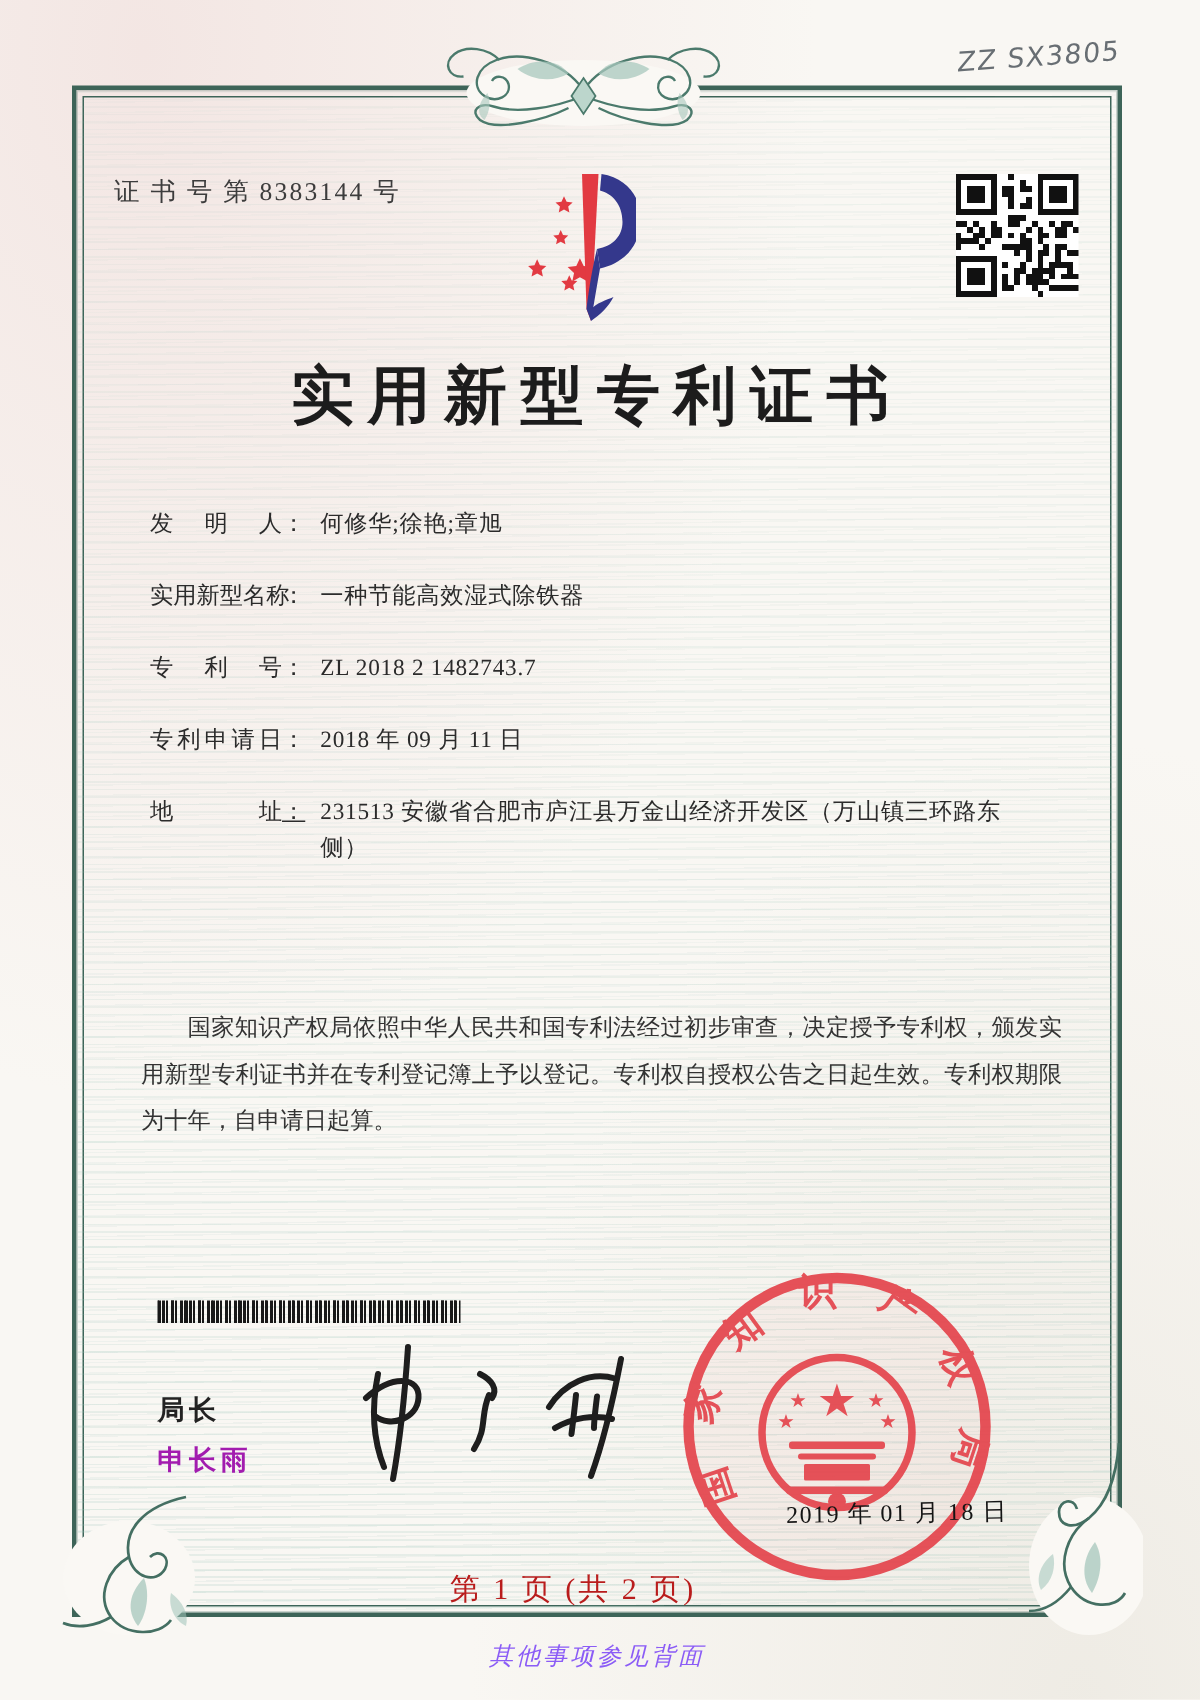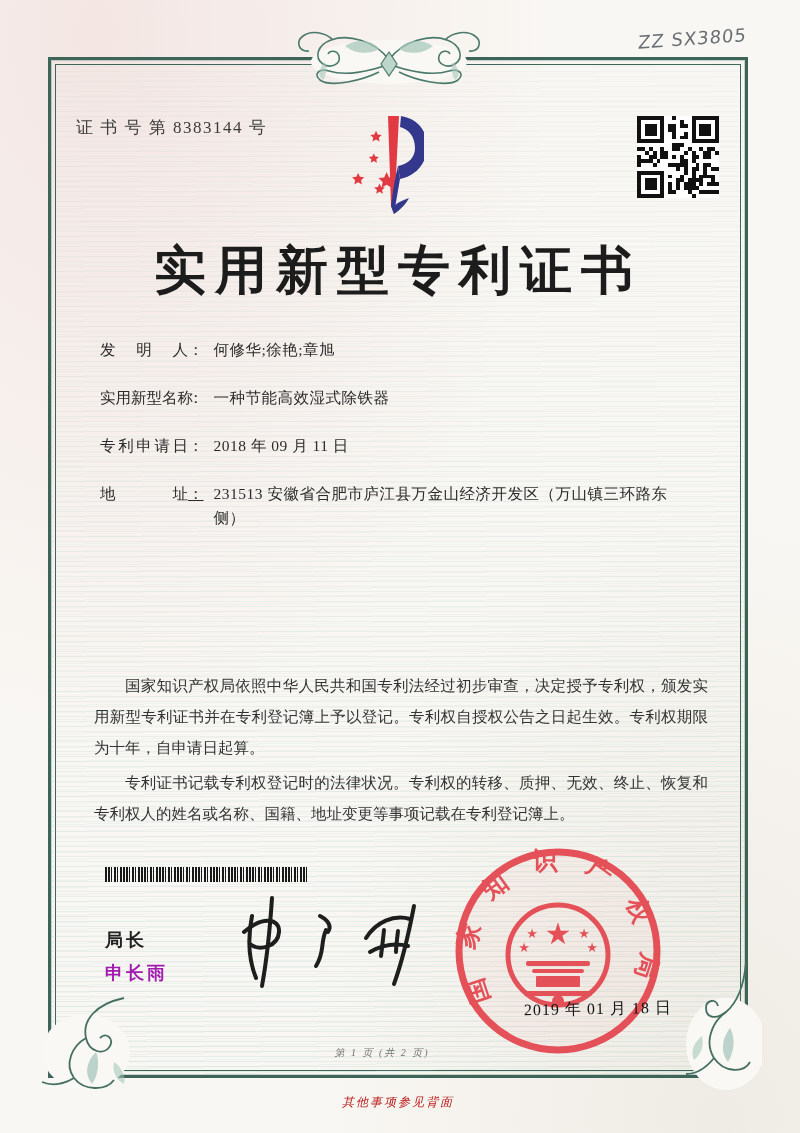--- a/index.html
+++ b/index.html
@@ -41,21 +41,21 @@
     left:638px; top:26px; width:160px;
     font-family:"DejaVu Sans",sans-serif;
     font-size:18px; letter-spacing:1px; color:#686e73;
     transform:rotate(-4deg) skewX(-8deg);
   }
   .cert-no {
     left:76px; top:116px; font-size:17px; letter-spacing:1.5px; color:#3c3c3c;
   }
   .title {
     left:48px; top:236px; width:700px; text-align:center;
-    font-size:52px; font-weight:700; letter-spacing:9px; color:#1c1c1c;
+    font-size:42px; font-weight:700; letter-spacing:9px; color:#1c1c1c;
   }
 
   
   .fields { left:100px; top:338px; width:580px; font-size:15.5px; color:#2b2b2b; }
   .frow { line-height:24px; margin-bottom:24px; white-space:nowrap; }
   .frow.addr { white-space:normal;text-decoration:underline; }
   .flabel {
     display:inline-block; width:88px;
     text-align:justify; text-align-last:justify;
     vertical-align:top;
@@ -81,23 +81,23 @@
               font-weight:700; font-size:18px; letter-spacing:3px; color:#222; }
   .sig-name { left:105px; top:961px; font-family:"Liberation Sans","DejaVu Sans",sans-serif;
               font-weight:700; font-size:18px; letter-spacing:3px; color:#a21caf; }
   .signature-svg { left:222px; top:886px; }
 
   .seal-wrap { left:450px; top:843px; width:216px; height:216px; opacity:.92; }
   .seal-date { left:478px; top:999px; width:240px; text-align:center;
                font-size:16px; letter-spacing:1px; color:#141414; transform:rotate(-1deg); z-index:6; }
 
   .page-info { left:48px; top:1046px; width:668px; text-align:center;
-               font-size:10px; letter-spacing:2px; color:#737373;font-style:italic; }
+               font-size:20px; letter-spacing:2px; color:#b91c1c; }
   .back-note { left:48px; top:1094px; width:700px; text-align:center;
-               font-size:12px; letter-spacing:2px; color:#b91c1c; font-style:italic; }
+               font-size:16px; letter-spacing:2px; color:#8b5cf6; font-style:italic; }
 
   .qr { left:637px; top:116px; }
 </style>
 </head>
 <body>
 
 <div class="frame"></div>
 <div class="texture"></div>
 
 <svg class="abs ornament" style="left:283px; top:28px;" width="212" height="62" viewBox="0 0 212 62">
@@ -375,30 +375,32 @@
 <div class="abs title">实用新型专利证书</div>
 
 <div class="abs fields">
   <div class="frow">
     <span class="flabel">发明人</span><span>：</span><span class="fvalue">何修华;徐艳;章旭</span>
   </div>
   <div class="frow">
     <span class="flabel">实用新型名称</span><span>：</span><span class="fvalue">一种节能高效湿式除铁器</span>
   </div>
   <div class="frow">
+    <span class="flabel">专利号</span><span>：</span><span class="fvalue">ZL 2018 2 1482743.7</span>
+  </div>
+  <div class="frow">
     <span class="flabel">专利申请日</span><span>：</span><span class="fvalue">2018 年 09 月 11 日</span>
   </div>
   <div class="frow addr">
     <span class="flabel">地址</span><span>：</span><span class="fvalue">231513 安徽省合肥市庐江县万金山经济开发区（万山镇三环路东侧）</span>
   </div>
 </div>
 
 <div class="abs paras">
   <p>国家知识产权局依照中华人民共和国专利法经过初步审查，决定授予专利权，颁发实用新型专利证书并在专利登记簿上予以登记。专利权自授权公告之日起生效。专利权期限为十年，自申请日起算。</p>
-  <p>专利证书记载专利权登记时的法律状况。专利权的转移、质押、无效、终止、恢复和专利权人的姓名或名称、国籍、地址变更等事项记载在专利登记簿上。</p>
 </div>
 
 <div class="abs barcode"></div>
 
 <div class="abs sig-role">局长</div>
 <div class="abs sig-name">申长雨</div>
 <svg class="abs signature-svg" width="220" height="115" viewBox="0 0 220 115">
   <g stroke="#1e1e1e" stroke-width="4" fill="none" stroke-linecap="round">
     <path d="M30,30 C26,50 26,72 34,92"></path>
     <path d="M22,46 C40,30 58,32 57,46 C56,60 38,66 28,58"></path>

